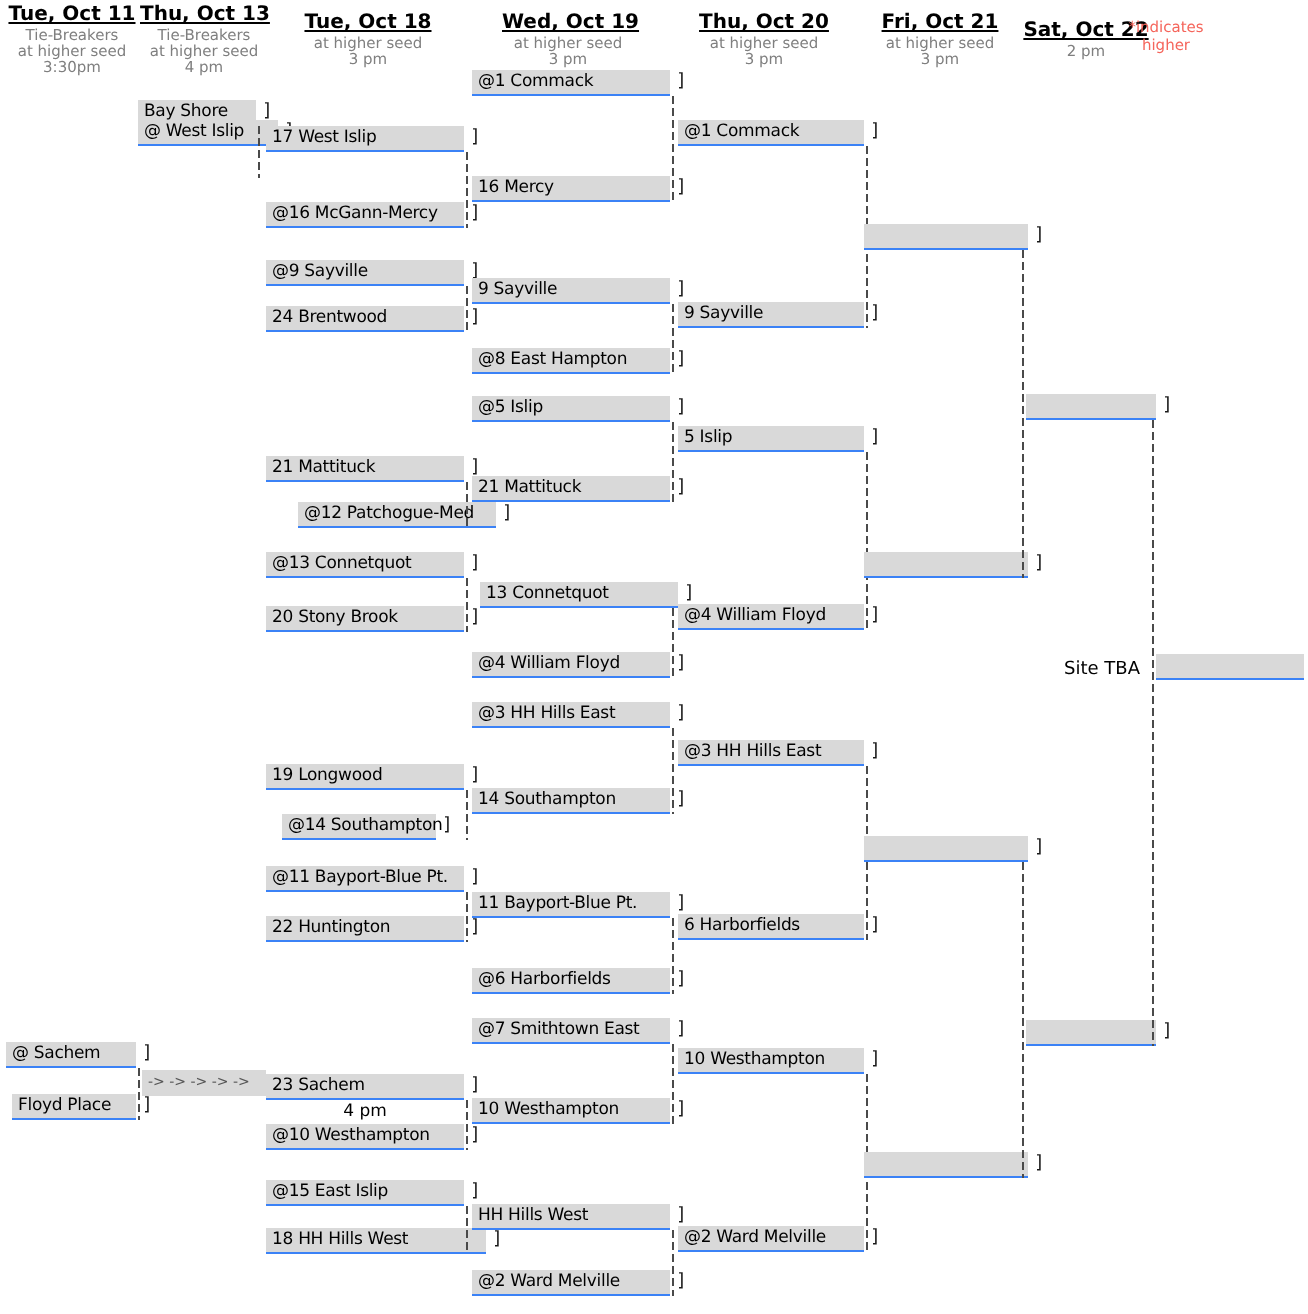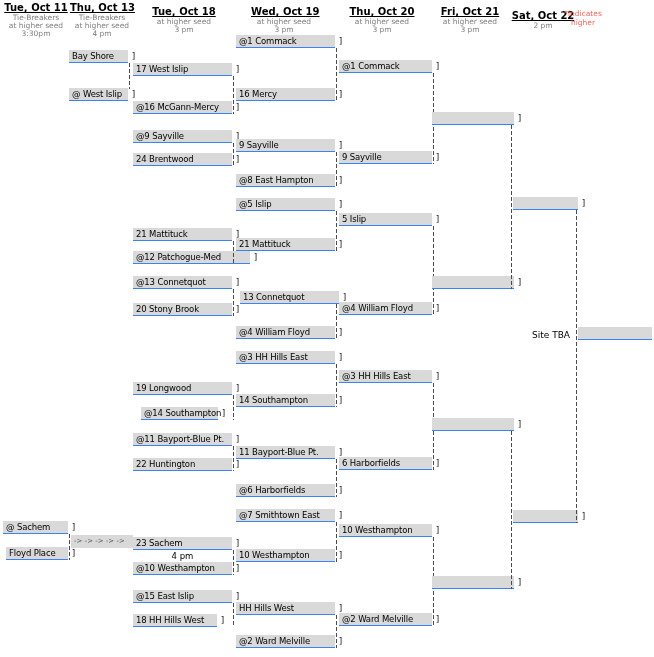--- a/index.html
+++ b/index.html
@@ -71,40 +71,40 @@
     <div>*indicates</div>
     <div>higher</div>
   </div>
 
   <div class="slot" style="left:3px;top:521px;width:65px"><span>@ Sachem</span><i class="tk">]</i></div>
   <div class="slot" style="left:6px;top:547px;width:62px"><span>Floyd Place</span><i class="tk">]</i></div>
   <div class="vl" style="left:69px;top:534px;height:26px"></div>
   <div class="arrows" style="left:71px;top:535px;width:62px">-&gt; -&gt; -&gt; -&gt; -&gt;</div>
 
   <div class="slot" style="left:69px;top:50px;width:59px"><span>Bay Shore</span><i class="tk">]</i></div>
-  <div class="slot" style="left:69px;top:88px;width:59px"><span>@ West Islip</span><i class="tk">]</i></div>
+  <div class="slot" style="left:69px;top:60px;width:70px"><span>@ West Islip</span><i class="tk">]</i></div>
   <div class="vl" style="left:129px;top:63px;height:26px"></div>
 
   <div class="slot" style="left:133px;top:63px;width:99px"><span>17 West Islip</span><i class="tk">]</i></div>
   <div class="slot" style="left:133px;top:101px;width:99px"><span>@16 McGann-Mercy</span><i class="tk">]</i></div>
   <div class="slot" style="left:133px;top:130px;width:99px"><span>@9 Sayville</span><i class="tk">]</i></div>
   <div class="slot" style="left:133px;top:153px;width:99px"><span>24 Brentwood</span><i class="tk">]</i></div>
   <div class="slot" style="left:133px;top:228px;width:99px"><span>21 Mattituck</span><i class="tk">]</i></div>
-  <div class="slot" style="left:133px;top:251px;width:117px"><span>@12 Patchogue-Med</span><i class="tk">]</i></div>
+  <div class="slot" style="left:149px;top:251px;width:99px"><span>@12 Patchogue-Med</span><i class="tk">]</i></div>
   <div class="slot" style="left:133px;top:276px;width:99px"><span>@13 Connetquot</span><i class="tk">]</i></div>
   <div class="slot" style="left:133px;top:303px;width:99px"><span>20 Stony Brook</span><i class="tk">]</i></div>
   <div class="slot" style="left:133px;top:382px;width:99px"><span>19 Longwood</span><i class="tk">]</i></div>
   <div class="slot" style="left:141px;top:407px;width:77px"><span>@14 Southampton</span><i class="tk">]</i></div>
   <div class="slot" style="left:133px;top:433px;width:99px"><span>@11 Bayport-Blue Pt.</span><i class="tk">]</i></div>
   <div class="slot" style="left:133px;top:458px;width:99px"><span>22 Huntington</span><i class="tk">]</i></div>
   <div class="slot" style="left:133px;top:537px;width:99px"><span>23 Sachem</span><i class="tk">]</i></div>
   <div class="notecell" style="left:133px;top:550px;width:99px">4 pm</div>
   <div class="slot" style="left:133px;top:562px;width:99px"><span>@10 Westhampton</span><i class="tk">]</i></div>
   <div class="slot" style="left:133px;top:590px;width:99px"><span>@15 East Islip</span><i class="tk">]</i></div>
-  <div class="slot" style="left:133px;top:614px;width:84px"><span>18 HH Hills West</span><i class="tk">]</i></div>
+  <div class="slot" style="left:133px;top:614px;width:110px"><span>18 HH Hills West</span><i class="tk">]</i></div>
   <div class="vl" style="left:233px;top:76px;height:38px"></div>
   <div class="vl" style="left:233px;top:143px;height:23px"></div>
   <div class="vl" style="left:233px;top:241px;height:23px"></div>
   <div class="vl" style="left:233px;top:289px;height:27px"></div>
   <div class="vl" style="left:233px;top:395px;height:25px"></div>
   <div class="vl" style="left:233px;top:446px;height:25px"></div>
   <div class="vl" style="left:233px;top:550px;height:25px"></div>
   <div class="vl" style="left:233px;top:603px;height:24px"></div>
 
   <div class="slot" style="left:236px;top:35px;width:99px"><span>@1 Commack</span><i class="tk">]</i></div>

